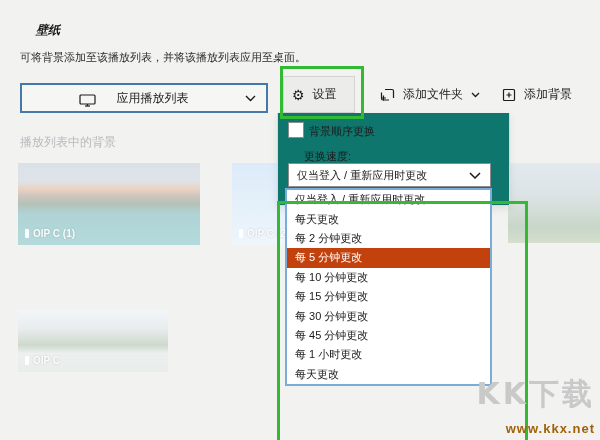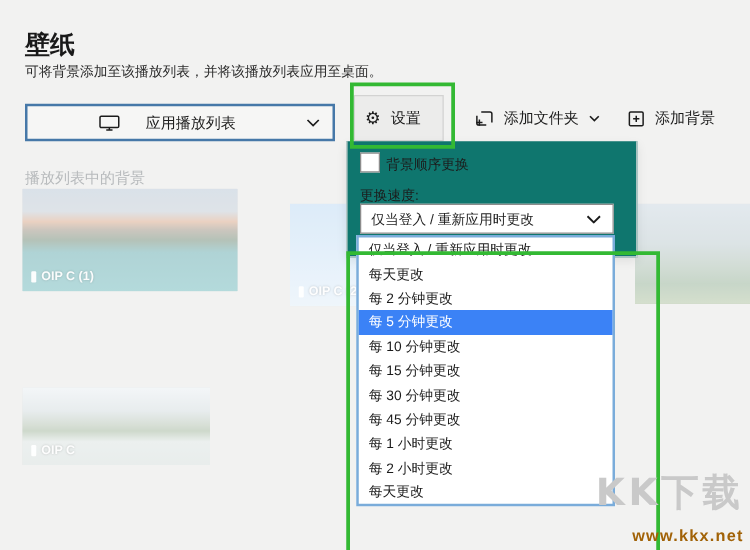--- a/index.html
+++ b/index.html
@@ -1,70 +1,70 @@
 <!DOCTYPE html>
 <html><head>
 <meta charset="utf-8">
 <style>
   html,body{margin:0;padding:0;}
   body{font-family:"Liberation Sans","DejaVu Sans",sans-serif;}
   .app{position:relative;width:600px;height:440px;background:#f2f2f1;overflow:hidden;}
 
   
-  .title{position:absolute;left:20px;top:22px;font-size:20px;font-weight:bold;color:#191919;}
+  .title{position:absolute;left:36px;top:22px;font-size:12px;font-weight:bold;color:#191919;font-style:italic;}
   .subtitle{position:absolute;left:20px;top:50px;font-size:11px;color:#2b2b2b;}
 
   
   .apply-btn{position:absolute;left:20px;top:83px;width:248px;height:30px;
     background:#f6f6f5;border:2px solid #4678a8;display:flex;align-items:center;
     font-size:12px;color:#1c1c1c;cursor:pointer;padding:0;font-family:inherit;}
-  .apply-btn .mid{flex:1;display:flex;align-items:center;justify-content:center;gap:21px;}
+  .apply-btn .mid{flex:1;display:flex;align-items:flex-end;justify-content:center;gap:21px;}
   .apply-btn .chev{margin-right:10px;display:flex;}
 
   
   .tool-btn{position:absolute;top:76px;height:37px;display:flex;align-items:center;gap:8px;
     background:transparent;border:none;font-size:12px;color:#1c1c1c;cursor:pointer;font-family:inherit;padding:0 8px;}
   .settings-btn{left:283px;width:72px;background:#ececeb;border:1px solid #d3d3d2;}
   .addfolder-btn{left:372px;}
   .addbg-btn{left:494px;}
   .gear{font-size:14px;line-height:1;color:#1c1c1c;font-family:"DejaVu Sans",sans-serif;}
 
   
   .section-label{position:absolute;left:20px;top:134px;font-size:12px;color:#b7babc;}
   .thumb{position:absolute;overflow:hidden;}
   .thumb .img{position:absolute;left:0;top:0;right:0;bottom:0;}
   .thumb .fade{position:absolute;left:0;top:0;right:0;bottom:0;background:rgba(255,255,255,0.62);}
   .thumb .lbl{position:absolute;left:7px;bottom:6px;display:flex;align-items:center;gap:4px;
     font-size:10px;font-weight:bold;color:rgba(255,255,255,0.95);text-shadow:0 0 2px rgba(0,0,0,0.2);}
   .thumb .port{display:inline-block;width:4px;height:9px;background:rgba(255,255,255,0.95);border-radius:1px;}
-  .t1{left:18px;top:151px;width:141px;height:82px;padding-left:31px;}
+  .t1{left:18px;top:163px;width:182px;height:82px;}
   .t1 .img{background:linear-gradient(180deg,#9db1c4 0%,#a9b6c2 22%,#c8875f 32%,#7a6a55 40%,#3d5f44 50%,#2f8d92 62%,#3a9ea2 100%);}
   .t2{left:232px;top:163px;width:148px;height:82px;}
   .t2 .img{background:linear-gradient(180deg,#a5cbee 0%,#bcd9f2 55%,#d4e6f5 100%);}
   .t3{left:508px;top:163px;width:140px;height:80px;}
   .t3 .img{background:linear-gradient(180deg,#b6c6d3 0%,#a3b7bc 40%,#8aa592 62%,#6d9470 80%,#90ab7c 100%);}
   .t4{left:18px;top:310px;width:150px;height:62px;}
   .t4 .img{background:linear-gradient(180deg,#dfe7ec 0%,#c2ced2 30%,#98ac96 48%,#7e9a78 56%,#ccd7d4 70%,#c3cfcc 100%);}
 
   
   .flyout{position:absolute;left:277px;top:113px;width:231px;height:92px;background:#0f766e;
     border:1px solid #dadada;border-top:none;box-shadow:0 3px 8px rgba(0,0,0,0.08);z-index:5;}
   .checkbox{position:absolute;left:10px;top:9px;width:14px;height:14px;background:#fff;border:1px solid #8c8c8c;cursor:pointer;}
   .cb-label{position:absolute;left:31px;top:11px;font-size:11px;color:#1c1c1c;}
-  .speed-label{position:absolute;left:10px;top:36px;font-size:11px;color:#1c1c1c;}
+  .speed-label{position:absolute;left:26px;top:36px;font-size:11px;color:#1c1c1c;}
   .select{position:absolute;left:10px;top:50px;width:203px;height:24px;background:#fff;border:1px solid #8c8c8c;
     display:flex;align-items:center;font-size:11px;color:#1c1c1c;cursor:pointer;box-sizing:border-box;}
   .select .val{margin-left:8px;flex:1;}
   .select .chev{margin-right:9px;display:flex;}
 
   
   .listbox{position:absolute;left:285px;top:188px;width:207px;background:#ffffff;
     border:2px solid #7aacda;z-index:10;box-sizing:border-box;}
   .opt{height:19.4px;display:flex;align-items:center;padding-left:8px;font-size:11px;color:#1a1a1a;cursor:pointer;}
-  .opt.selected{background:#3b82f6;color:#ffffff;}
+  .opt.selected{background:#c2410c;color:#ffffff;}
 
   
   .hl{position:absolute;border:3px solid #33b933;z-index:20;pointer-events:none;}
   .hl1{left:280px;top:66px;width:78px;height:47px;}
   .hl2{left:277px;top:201px;width:245px;height:237px;}
 
   
   .wm{position:absolute;right:5px;bottom:4px;z-index:30;text-align:right;pointer-events:none;}
   .wm-logo{font-size:30px;font-weight:bold;color:#c9c9c9;letter-spacing:3px;font-family:"DejaVu Sans",sans-serif;}
   .wm-url{font-size:13px;font-weight:bold;color:#a16207;letter-spacing:1px;margin-top:6px;}
@@ -179,21 +179,20 @@
   <div class="listbox">
     <div class="opt">仅当登入 / 重新应用时更改</div>
     <div class="opt">每天更改</div>
     <div class="opt">每 2 分钟更改</div>
     <div class="opt selected">每 5 分钟更改</div>
     <div class="opt">每 10 分钟更改</div>
     <div class="opt">每 15 分钟更改</div>
     <div class="opt">每 30 分钟更改</div>
     <div class="opt">每 45 分钟更改</div>
     <div class="opt">每 1 小时更改</div>
-    <div class="opt">每 2 小时更改</div>
     <div class="opt">每天更改</div>
   </div>
 
   <div class="hl hl1"></div>
   <div class="hl hl2"></div>
 
   <div class="wm">
     <div class="wm-logo">KK下载</div>
     <div class="wm-url">www.kkx.net</div>
   </div>

